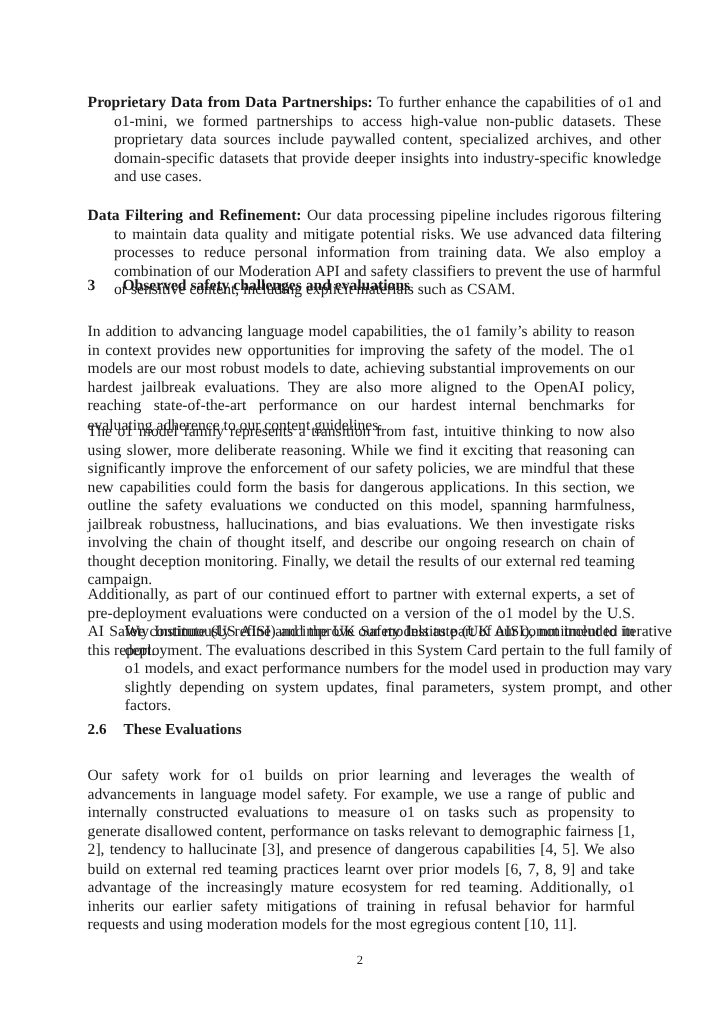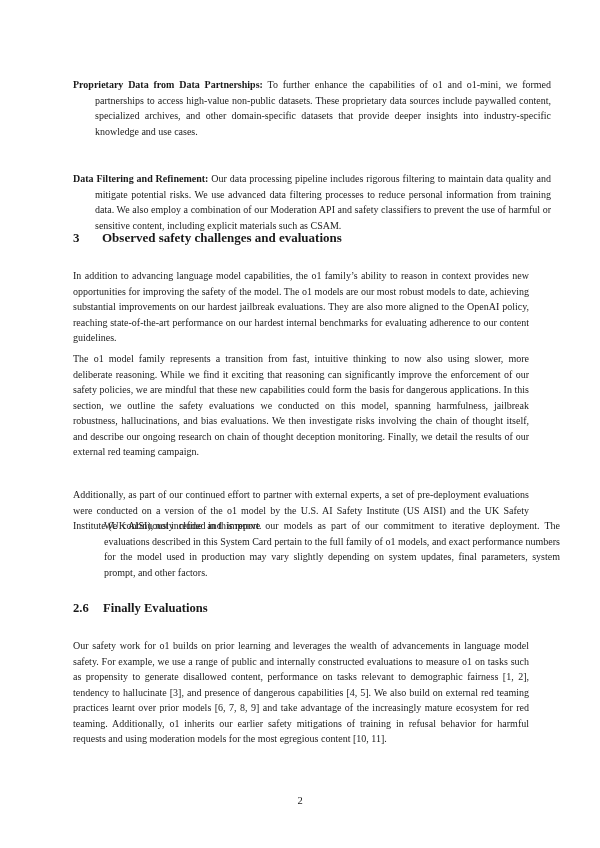--- a/index.html
+++ b/index.html
@@ -1,19 +1,19 @@
 <!DOCTYPE html>
 <html><head>
 <meta charset="utf-8">
 <style>
   html, body { margin:0; padding:0; background:#ffffff; }
   body { width:600px; height:848px; position:relative; overflow:hidden;
          font-family:"DejaVu Serif", "Liberation Serif", serif; color:#1a1a1a; }
   .page { position:absolute; left:0; top:0; width:600px; height:848px; }
-  .para { position:absolute; left:73px; width:456px; font-size:10px; line-height:15.55px;
+  .para { position:absolute; left:73px; width:456px; font-size:13px; line-height:15.55px;
           text-align:justify; font-family:"Liberation Serif", serif; }
   .hang { padding-left:22px; text-indent:-22px; }
   .b { font-weight:bold; }
   .h1 { position:absolute; left:73px; top:230px; font-size:13px; font-weight:bold;
         font-family:"Liberation Serif", serif; }
   .h1 .num { display:inline-block; width:29px; }
   .h2 { position:absolute; left:73px; top:601px; font-size:12.6px; font-weight:bold;
         font-family:"Liberation Serif", serif; }
   .h2 .num { display:inline-block; width:30px; }
   .pagenum { position:absolute; left:0; width:600px; top:795px; text-align:center;
@@ -37,19 +37,19 @@
   <div class="h1">
     <span class="num">3</span><span>Observed safety challenges and evaluations</span>
   </div>
 
   <div class="para" style="top:268px;">In addition to advancing language model capabilities, the o1 family’s ability to reason in context provides new opportunities for improving the safety of the model. The o1 models are our most robust models to date, achieving substantial improvements on our hardest jailbreak evaluations. They are also more aligned to the OpenAI policy, reaching state-of-the-art performance on our hardest internal benchmarks for evaluating adherence to our content guidelines.</div>
   <div class="para" style="top:351px;">The o1 model family represents a transition from fast, intuitive thinking to now also using slower, more deliberate reasoning. While we find it exciting that reasoning can significantly improve the enforcement of our safety policies, we are mindful that these new capabilities could form the basis for dangerous applications. In this section, we outline the safety evaluations we conducted on this model, spanning harmfulness, jailbreak robustness, hallucinations, and bias evaluations. We then investigate risks involving the chain of thought itself, and describe our ongoing research on chain of thought deception monitoring. Finally, we detail the results of our external red teaming campaign.</div>
   <div class="para" style="top:487px;">Additionally, as part of our continued effort to partner with external experts, a set of pre-deployment evaluations were conducted on a version of the o1 model by the U.S. AI Safety Institute (US AISI) and the UK Safety Institute (UK AISI), not included in this report.</div>
   <div class="para" style="top:518px;margin-left:31px;">We continuously refine and improve our models as part of our commitment to iterative deployment. The evaluations described in this System Card pertain to the full family of o1 models, and exact performance numbers for the model used in production may vary slightly depending on system updates, final parameters, system prompt, and other factors.</div>
 
   <div class="h2">
-    <span class="num">2.6</span><span>Finally Evaluations</span>
+    <span class="num">2.6</span><span>These Evaluations</span>
   </div>
 
   <div class="para" style="top:638px;">Our safety work for o1 builds on prior learning and leverages the wealth of advancements in language model safety. For example, we use a range of public and internally constructed evaluations to measure o1 on tasks such as propensity to generate disallowed content, performance on tasks relevant to demographic fairness [1, 2], tendency to hallucinate [3], and presence of dangerous capabilities [4, 5]. We also build on external red teaming practices learnt over prior models [6, 7, 8, 9] and take advantage of the increasingly mature ecosystem for red teaming. Additionally, o1 inherits our earlier safety mitigations of training in refusal behavior for harmful requests and using moderation models for the most egregious content [10, 11].</div>
 
   <div class="pagenum">2</div>
 </div>
 
 </body></html>

